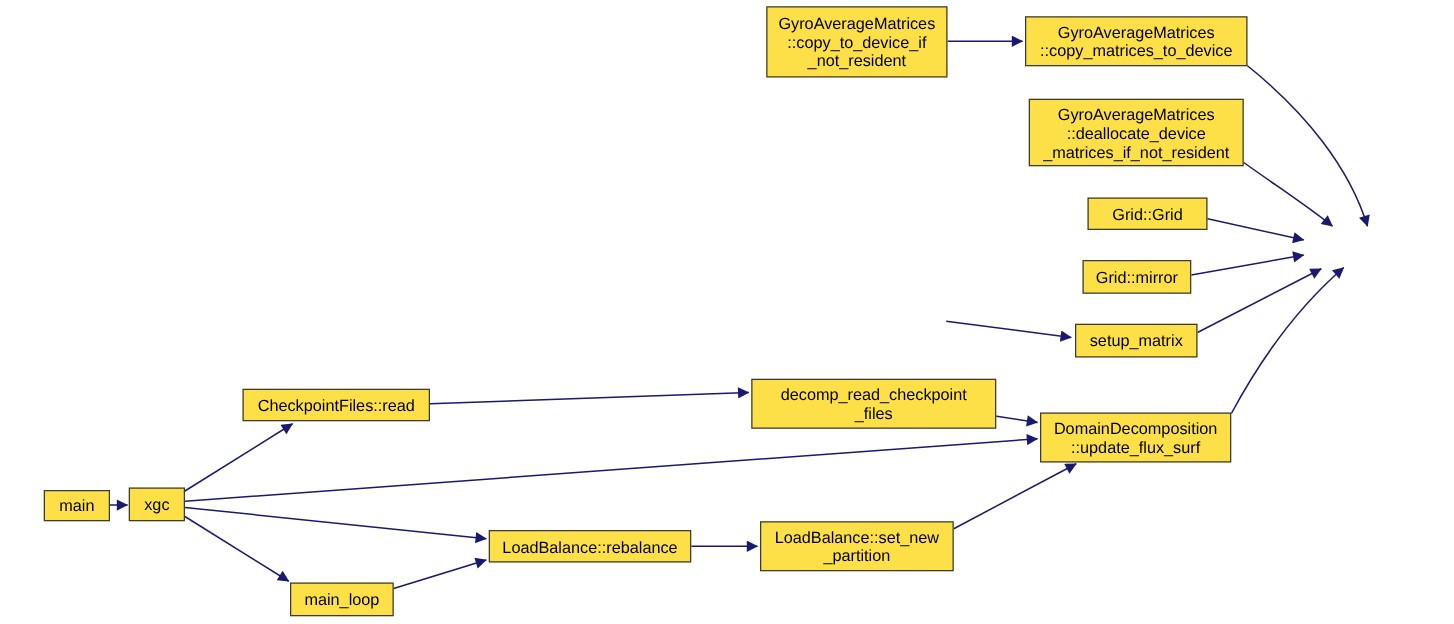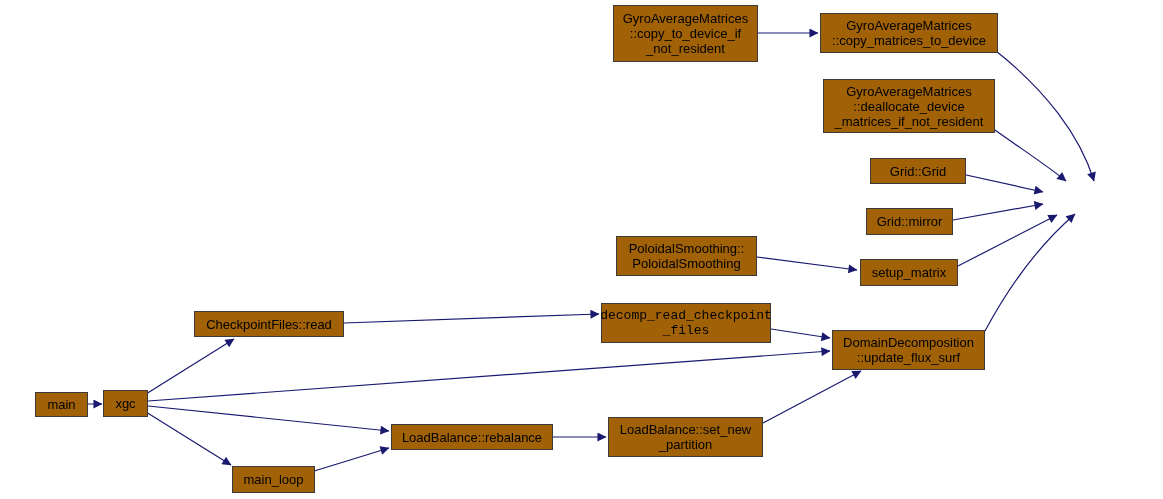--- a/index.html
+++ b/index.html
@@ -21,21 +21,21 @@
     width: 1163px;
     height: 499px;
   }
   .edge-layer path.edge {
     fill: none;
     stroke-width: 1.2;
   }
   .node {
     position: absolute;
     box-sizing: border-box;
-    background: #a16207;
+    background: #fde047;
     border: 1px solid #3b3b3b;
     color: #000000;
     font-size: 13px;
     line-height: 15px;
     text-align: center;
     white-space: pre-line;
     display: flex;
     align-items: center;
     justify-content: center;
     cursor: pointer;
@@ -77,24 +77,22 @@
 <div class="node" style="left: 613px; top: 5px; width: 145px; height: 57px;">GyroAverageMatrices
 ::copy_to_device_if
 _not_resident</div>
     <div class="node" style="left: 820px; top: 13px; width: 178px; height: 40px;">GyroAverageMatrices
 ::copy_matrices_to_device</div>
     <div class="node" style="left: 823px; top: 79px; width: 172px; height: 54px;">GyroAverageMatrices
 ::deallocate_device
 _matrices_if_not_resident</div>
     <div class="node" style="left: 870px; top: 158px; width: 96px; height: 26px;">Grid::Grid</div>
     <div class="node" style="left: 866px; top: 208px; width: 87px; height: 27px;">Grid::mirror</div>
-    <div class="node" style="left: 616px; top: 236px; width: 141px; height: 40px;">PoloidalSmoothing::
-PoloidalSmoothing</div>
     <div class="node" style="left: 860px; top: 259px; width: 98px; height: 27px;">setup_matrix</div>
-    <div class="node" style="left: 601px; top: 303px; width: 170px; height: 40px; font-family: Liberation Mono, monospace;">decomp_read_checkpoint
+    <div class="node" style="left: 601px; top: 303px; width: 196px; height: 40px;">decomp_read_checkpoint
 _files</div>
     <div class="node" style="left: 832px; top: 330px; width: 153px; height: 40px;">DomainDecomposition
 ::update_flux_surf</div>
     <div class="node" style="left: 194px; top: 311px; width: 150px; height: 26px;">CheckpointFiles::read</div>
     <div class="node" style="left: 4px; top: 392px; width: 53px; height: 25px; margin-left: 31px;">main</div>
     <div class="node" style="left: 103px; top: 390px; width: 45px; height: 27px;">xgc</div>
     <div class="node" style="left: 391px; top: 424px; width: 162px; height: 26px;">LoadBalance::rebalance</div>
     <div class="node" style="left: 608px; top: 417px; width: 155px; height: 40px;">LoadBalance::set_new
 _partition</div>
     <div class="node" style="left: 232px; top: 466px; width: 83px; height: 27px;">main_loop</div>

